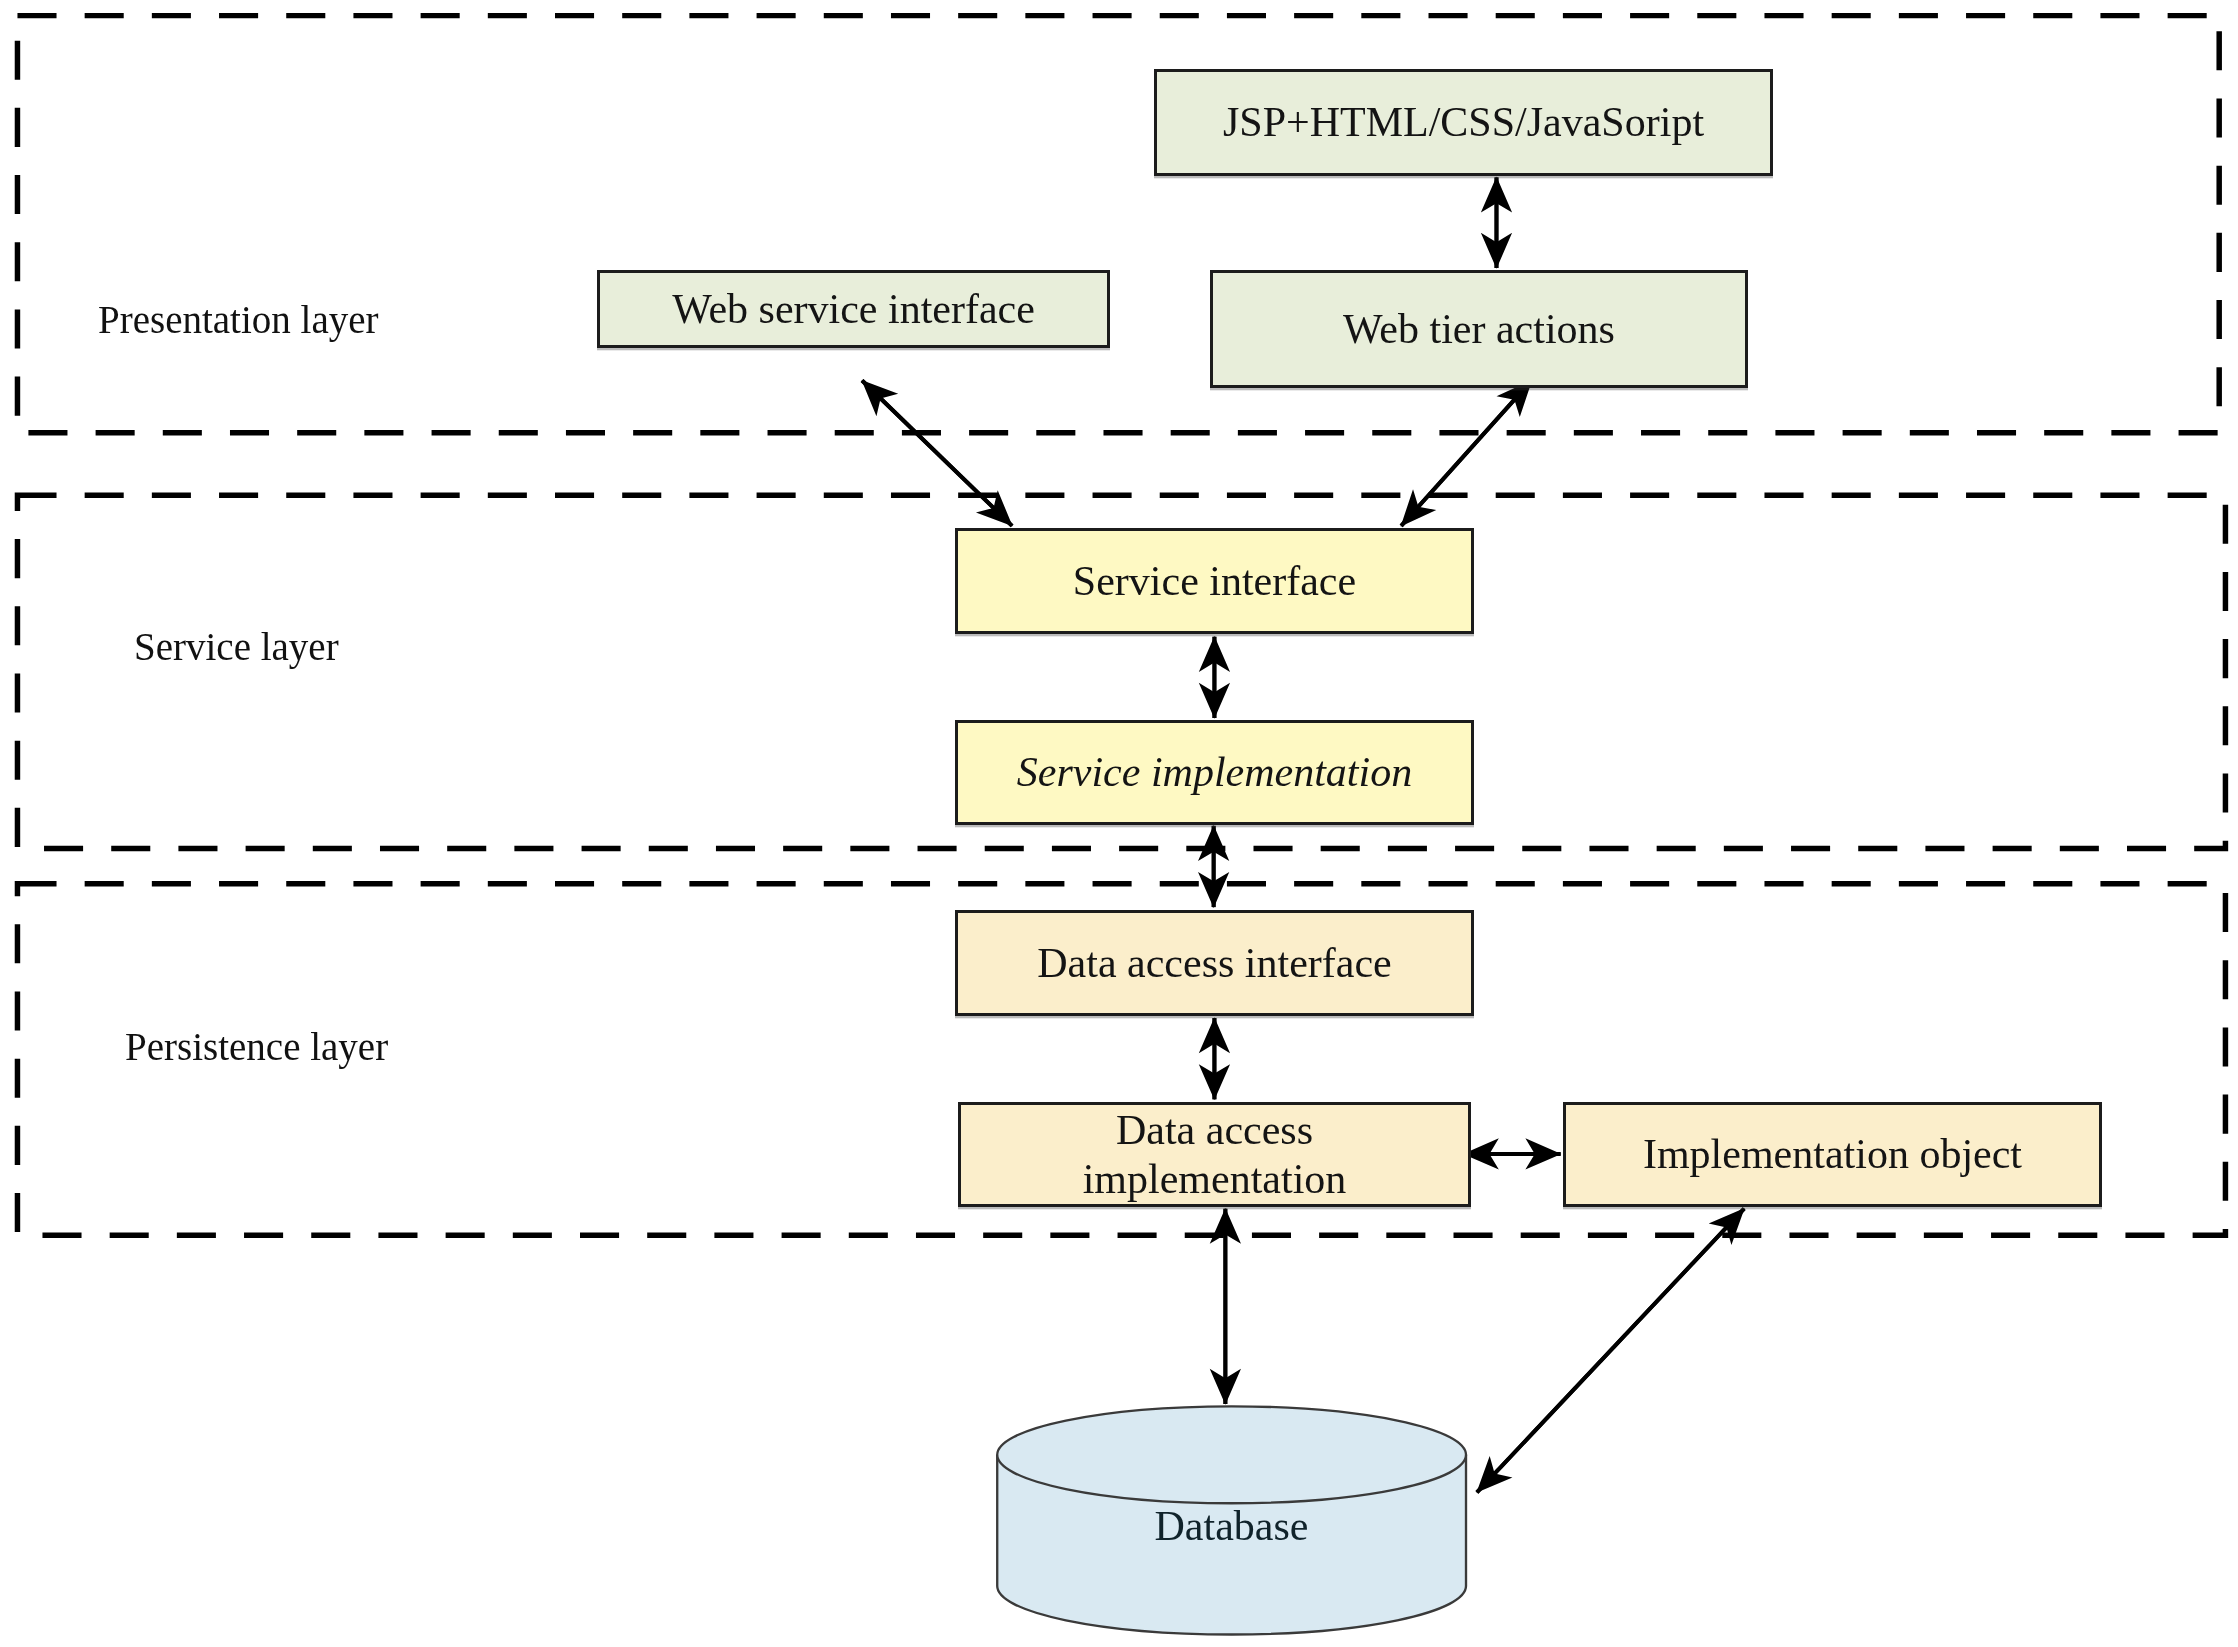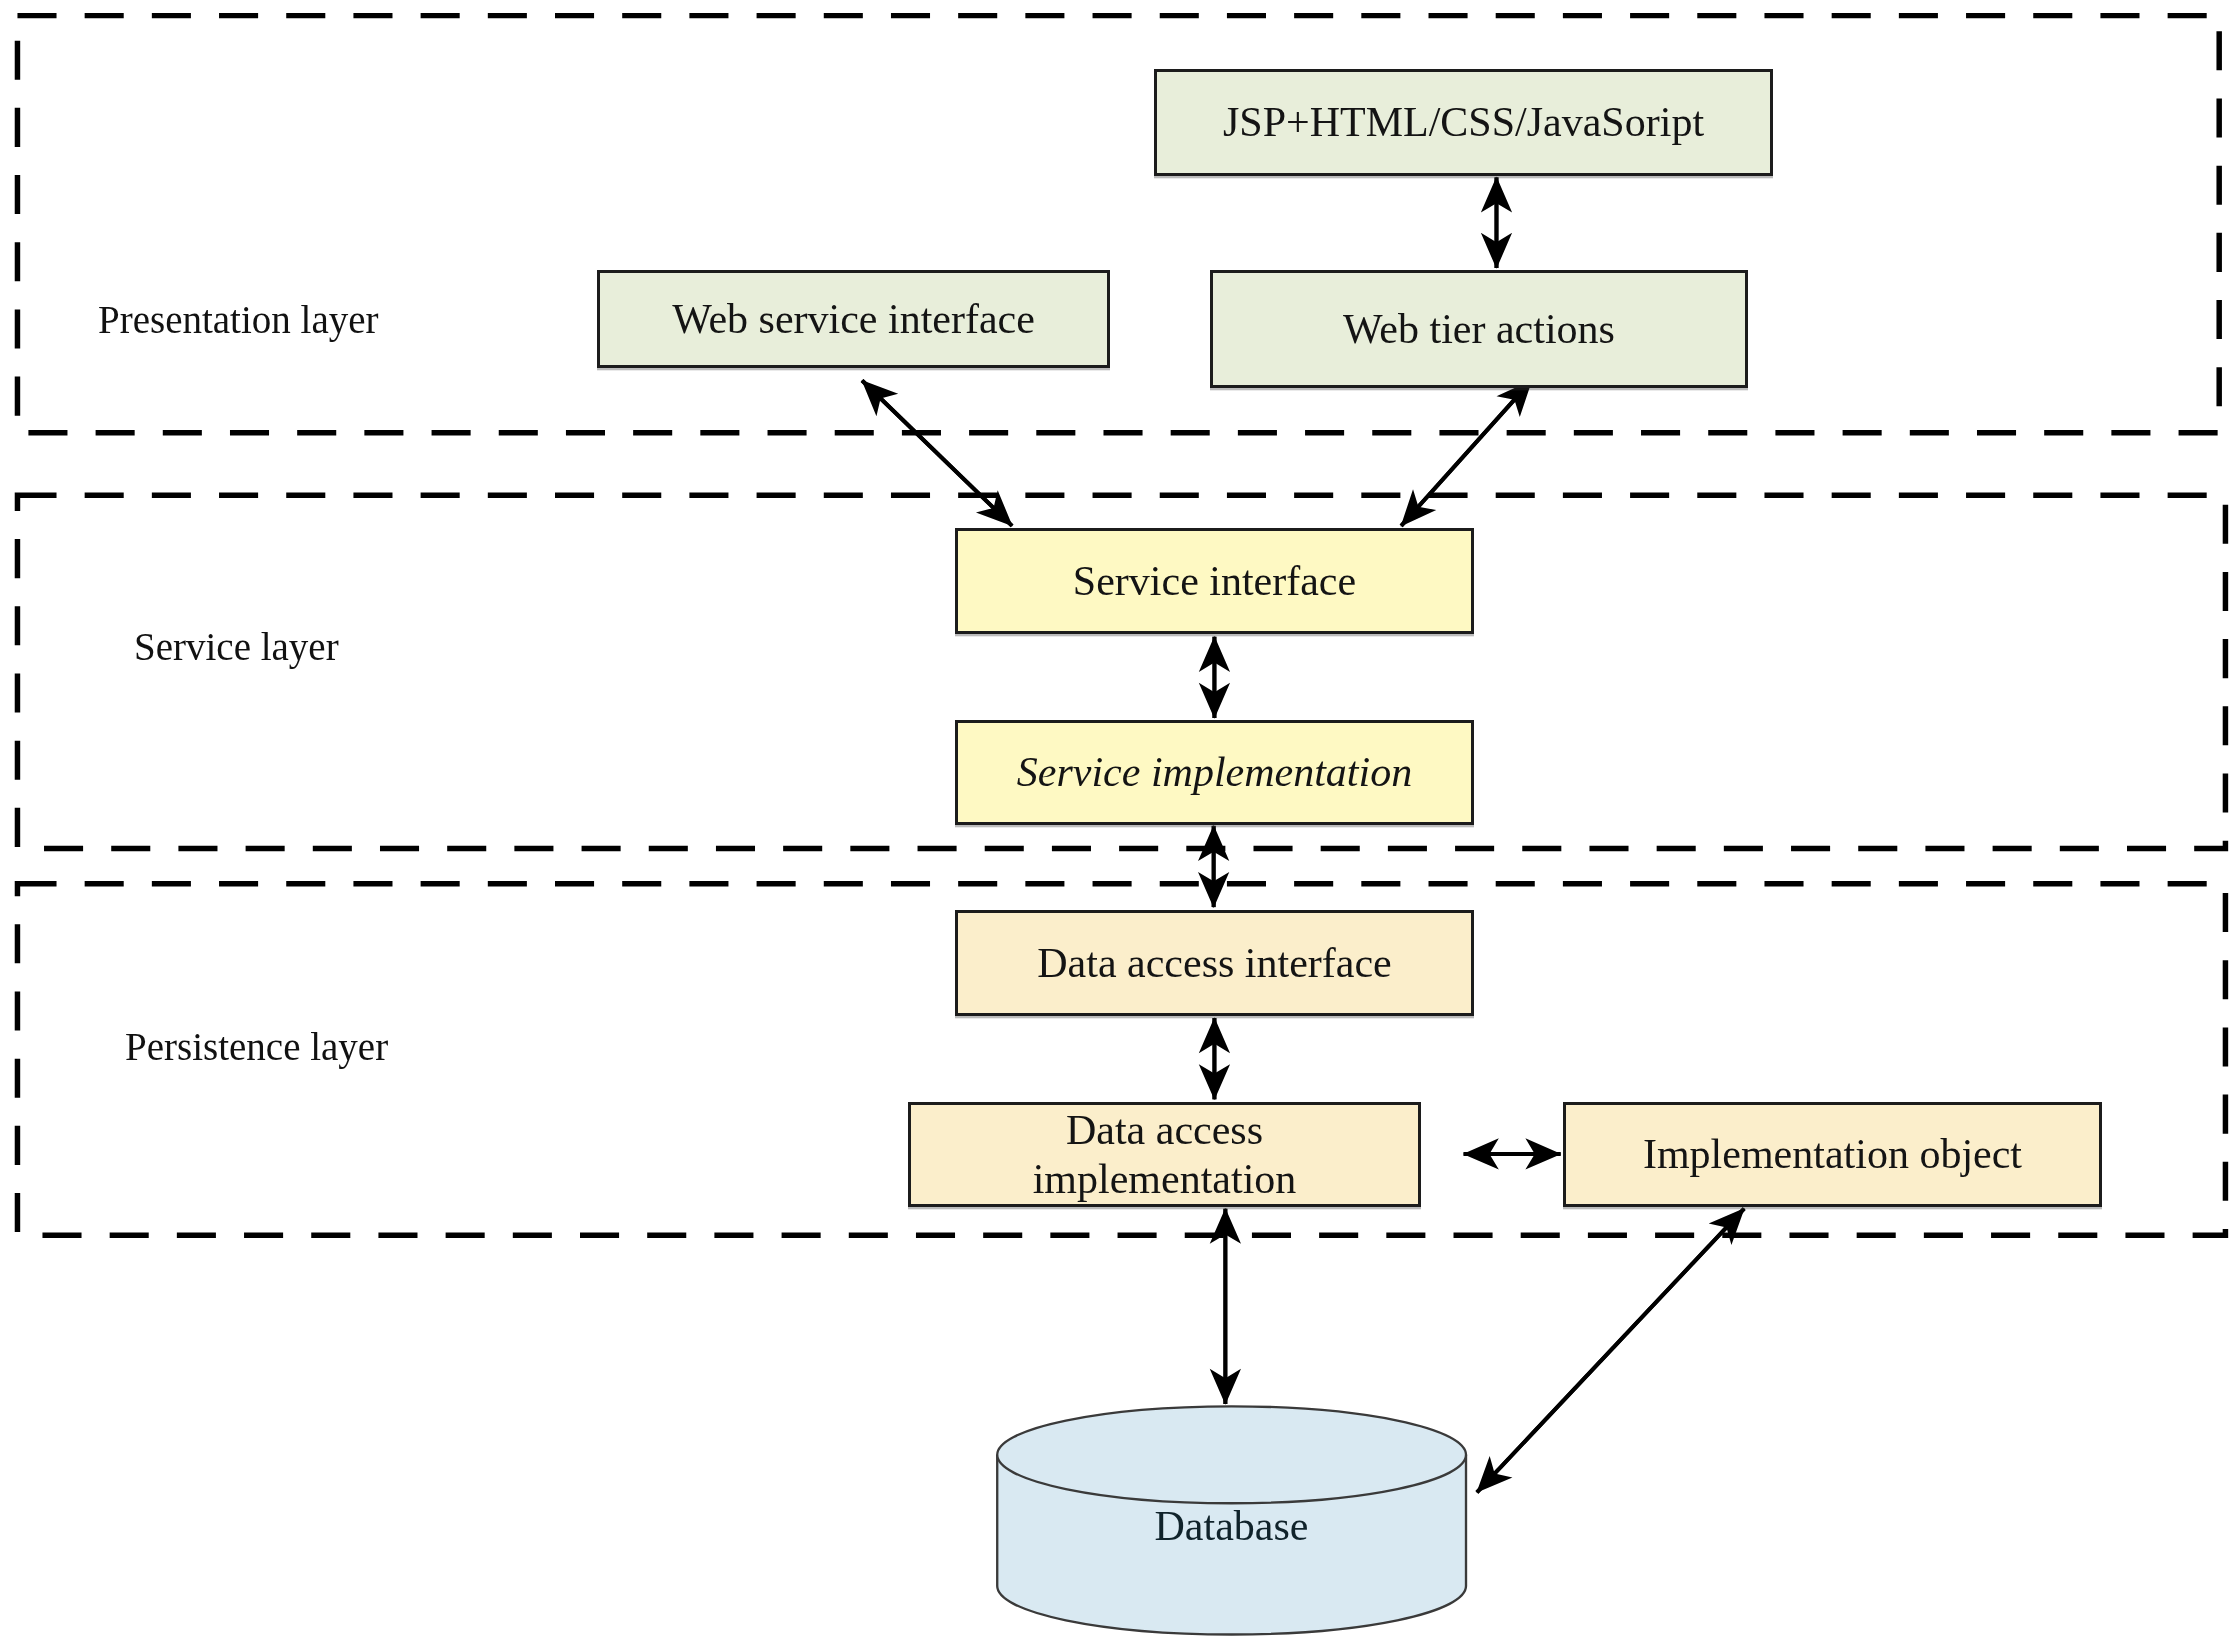--- a/index.html
+++ b/index.html
@@ -123,26 +123,26 @@
       <line x1="2232" y1="1547" x2="1890" y2="1910" marker-end="url(#ah)"></line>
       <line x1="1890" y1="1910" x2="2232" y2="1547" marker-end="url(#ah)"></line>
     </g>
   </svg>
 
   <div class="layer-label" style="left:98px; top:297px;">Presentation layer</div>
   <div class="layer-label" style="left:134px; top:624px;">Service layer</div>
   <div class="layer-label" style="left:125px; top:1024px;">Persistence layer</div>
 
   <div class="node fill-green" style="left:1154px; top:69px; width:619px; height:107px;">JSP+HTML/CSS/JavaSoript</div>
-  <div class="node fill-green" style="left:597px; top:270px; width:513px; height:98px;">Web service interface</div>
+  <div class="node fill-green" style="left:597px; top:270px; width:513px; height:78px;">Web service interface</div>
   <div class="node fill-green" style="left:1210px; top:270px; width:538px; height:118px;">Web tier actions</div>
 
   <div class="node fill-gray" style="left:955px; top:528px; width:519px; height:106px;">Service interface</div>
   <div class="node fill-gray" style="left:955px; top:720px; width:519px; height:105px;font-style:italic;">Service implementation</div>
 
   <div class="node fill-yellow" style="left:955px; top:910px; width:519px; height:106px;">Data access interface</div>
-  <div class="node fill-yellow wrap" style="left:908px; top:1102px; width:513px; height:105px;">Data access implementation</div>
+  <div class="node fill-yellow wrap" style="left:958px; top:1102px; width:513px; height:105px;">Data access implementation</div>
   <div class="node fill-yellow" style="left:1563px; top:1102px; width:539px; height:105px;">Implementation object</div>
 
   <div class="db-label">Database</div>
 
 </div>
 
 
 </body></html>

